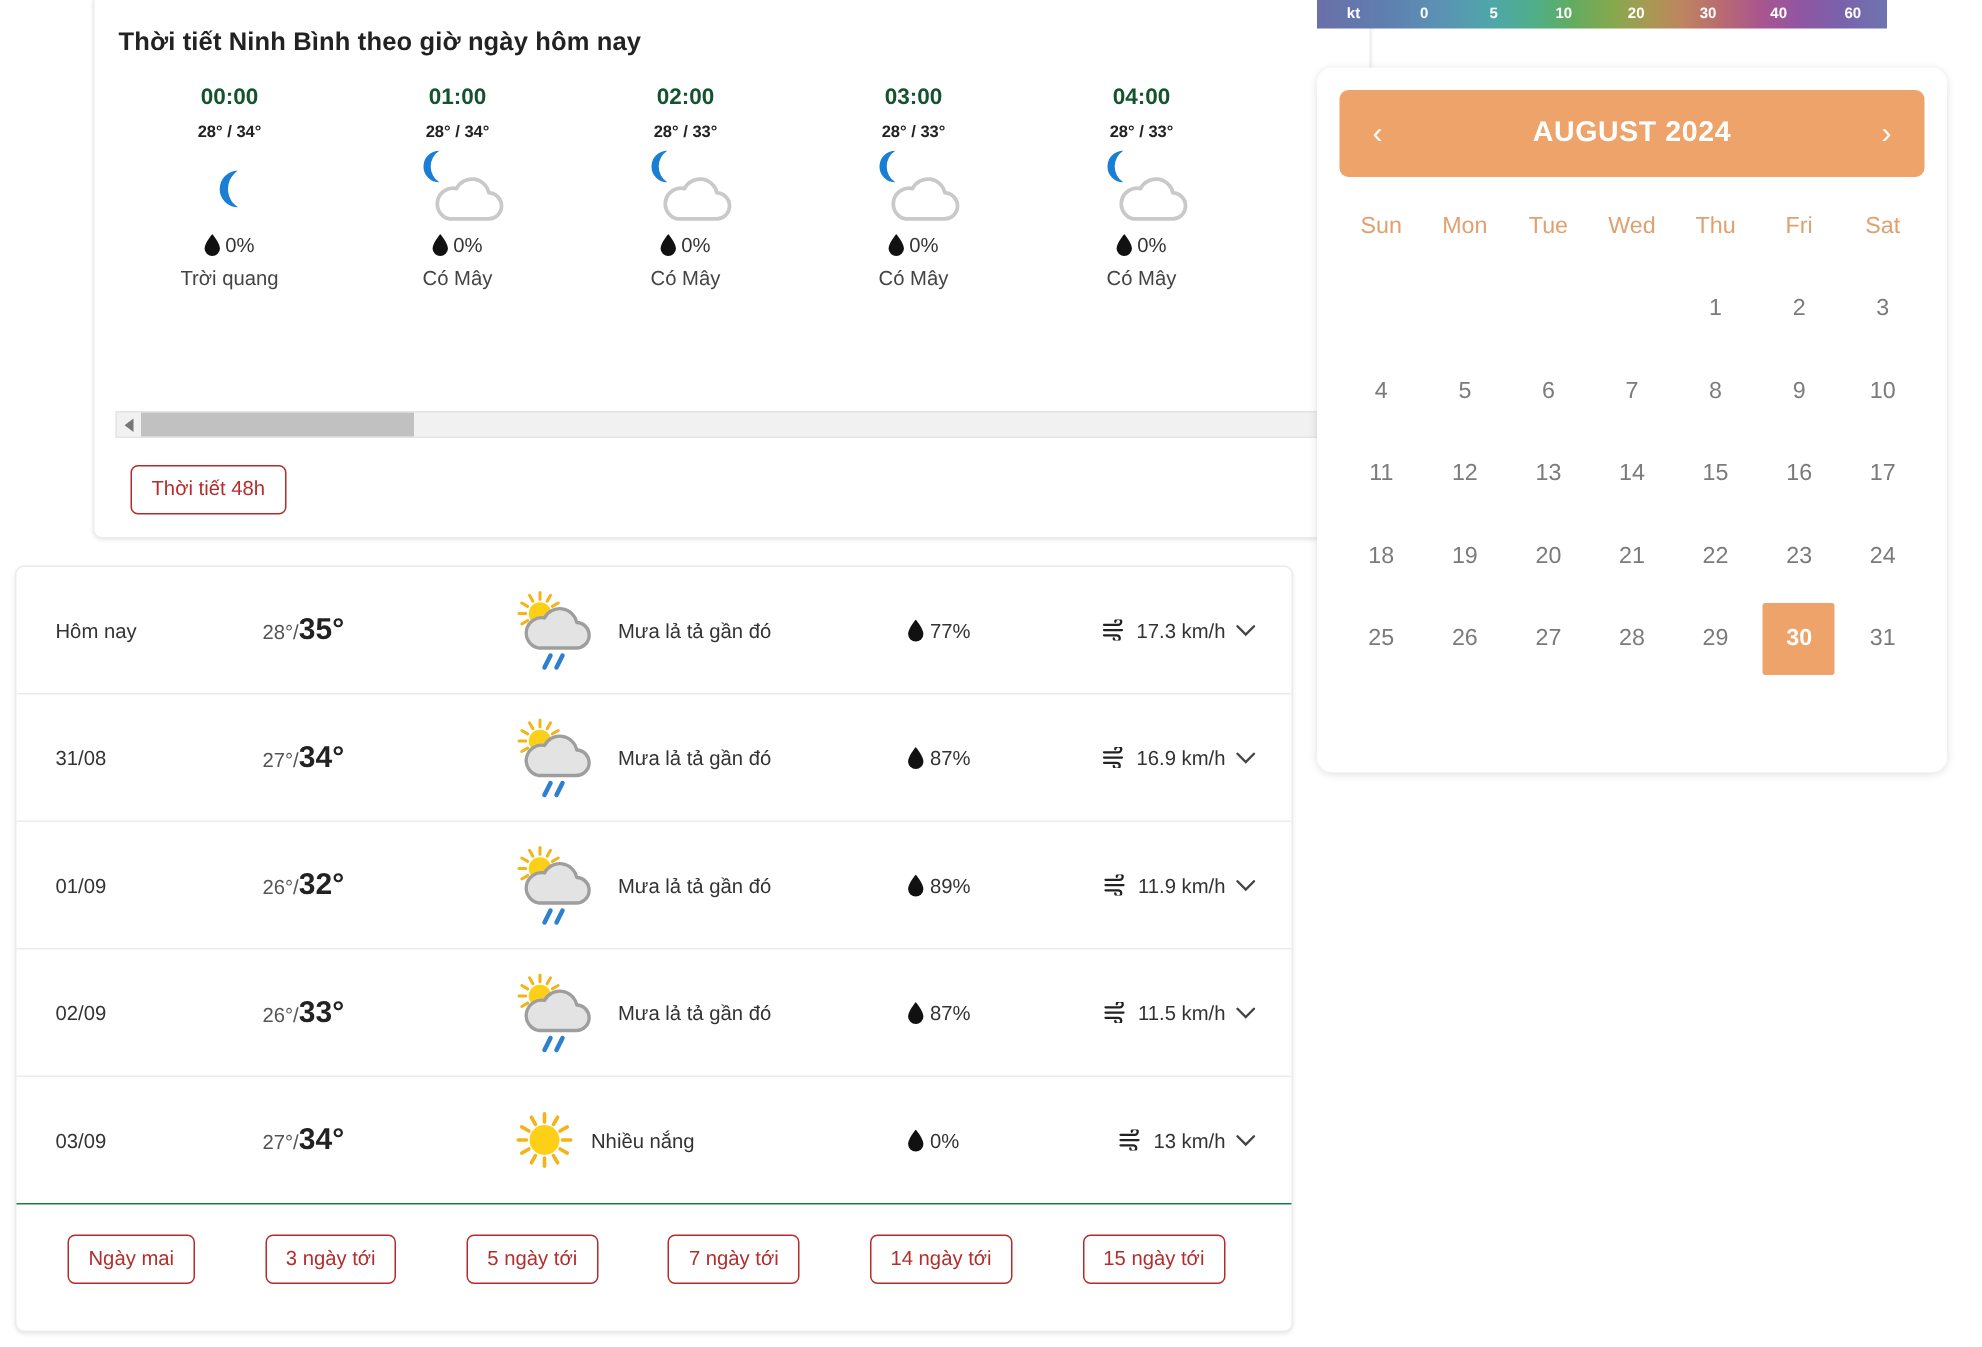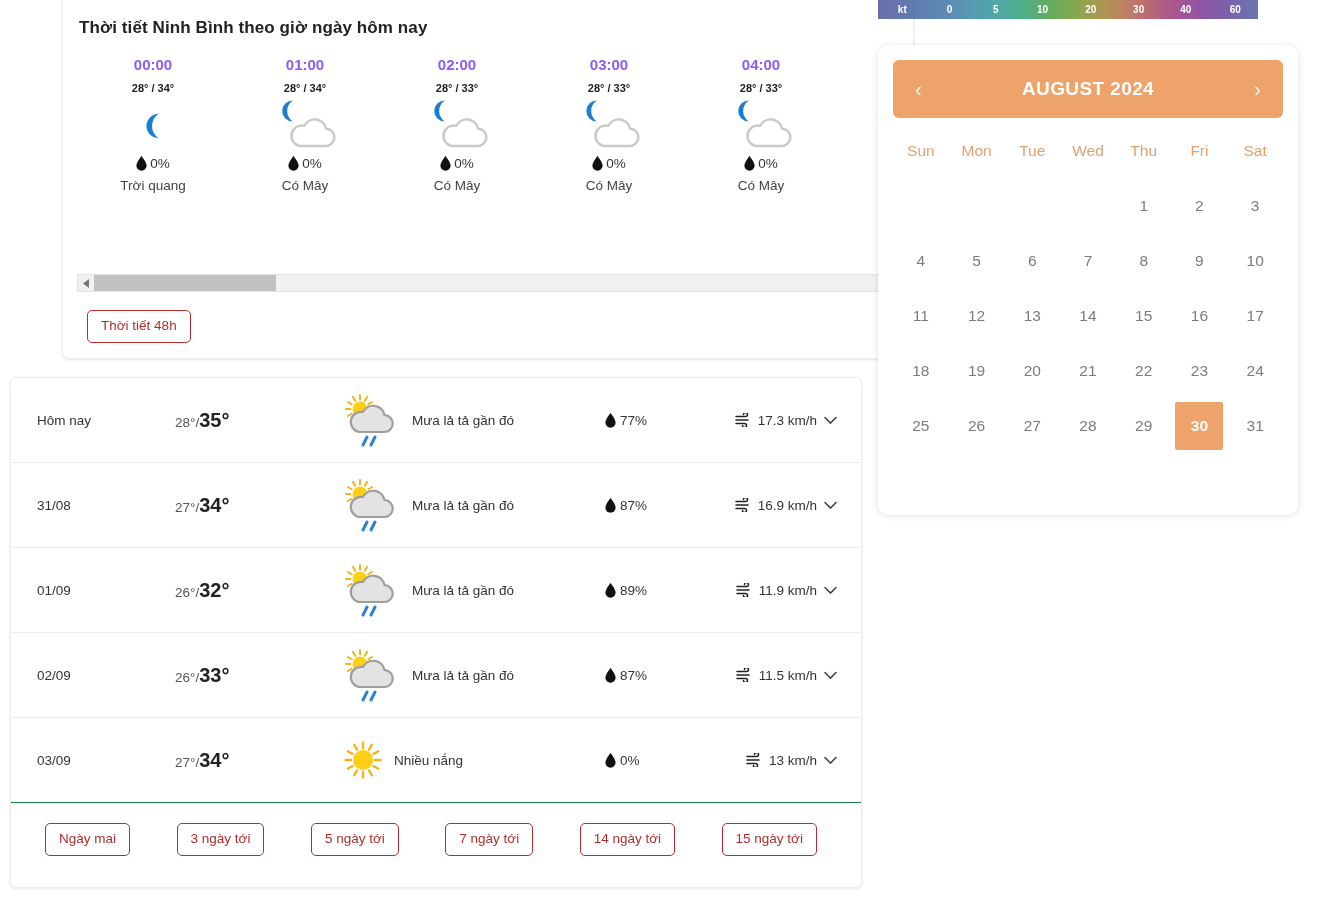--- a/index.html
+++ b/index.html
@@ -59,21 +59,21 @@
     padding-left: 14px;
   }
   .hour {
     width: 152px;
     flex: 0 0 152px;
     text-align: center;
   }
   .hour-time {
     font-size: 15px;
     font-weight: bold;
-    color: #8b5cf6;
+    color: #14532d;
     margin-bottom: 9px;
   }
   .hour-temp {
     font-size: 11px;
     font-weight: bold;
     color: #222;
     margin-bottom: 4px;
   }
   .hour-icon {
     height: 56px;

